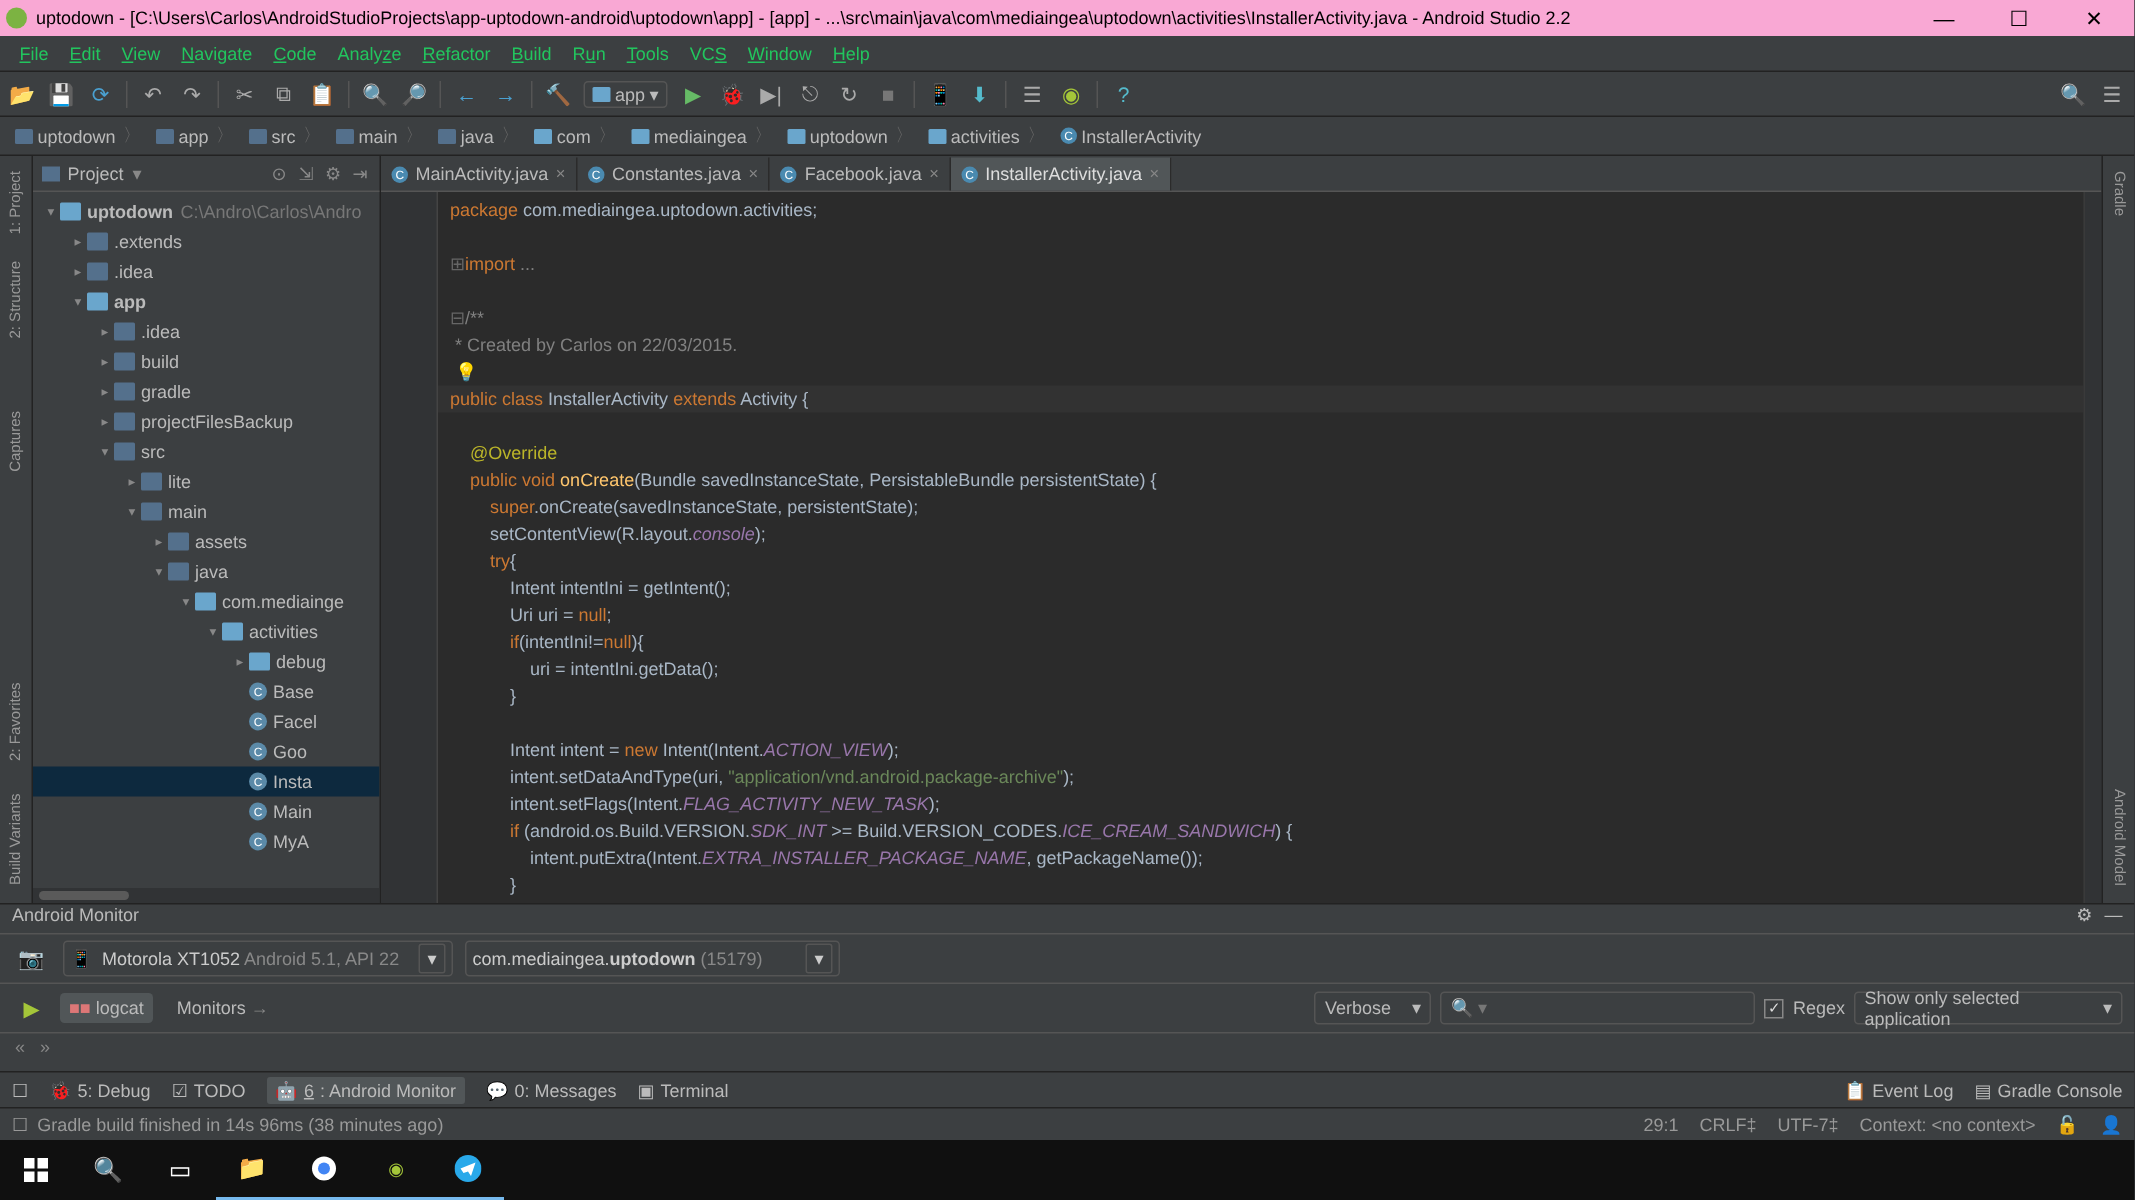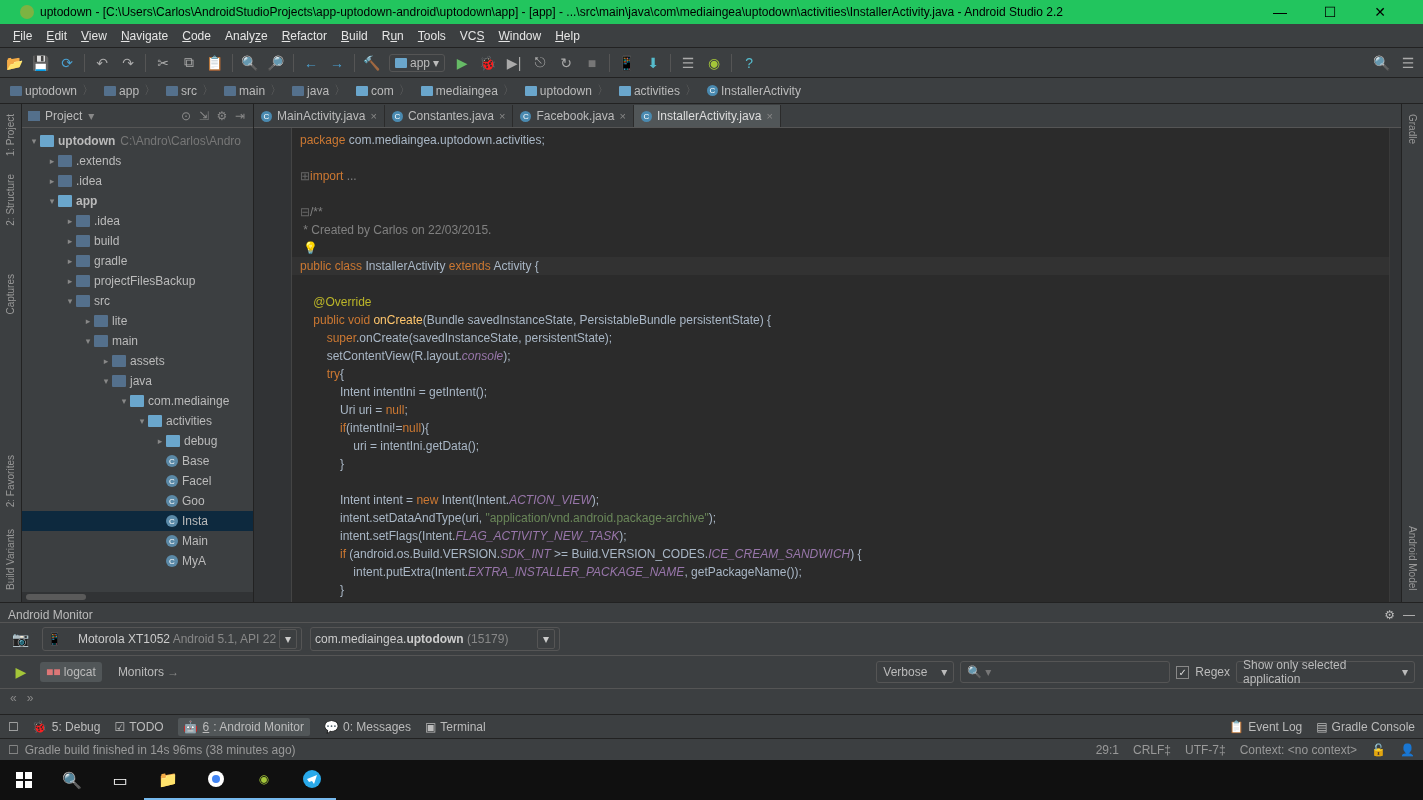--- a/index.html
+++ b/index.html
@@ -1,22 +1,22 @@
 <!DOCTYPE html>
 <html><head>
 <meta charset="utf-8">
 <style>
 *{margin:0;padding:0;box-sizing:border-box;font-family:"Segoe UI",Arial,sans-serif;font-size:12px;user-select:none}
 body{width:1423px;height:800px;background:#313335;color:#bbb;overflow:hidden;display:flex;flex-direction:column}
-.titlebar{height:24px;background:#22c55e;color:#000;display:flex;align-items:center;padding:0 20px;font-size:12px}
+.titlebar{height:24px;background:#f9a8d4;color:#000;display:flex;align-items:center;padding:0 4px;font-size:12px}
 .titlebar .icon{width:14px;height:14px;border-radius:7px;background:#7cb342;margin-right:6px}
 .titlebar .controls{margin-left:auto;display:flex;gap:20px;padding-right:8px}
 .titlebar .controls span{font-size:14px;cursor:pointer;width:30px;text-align:center}
 .menubar{height:24px;background:#3c3f41;display:flex;align-items:center;padding:0 6px;border-bottom:1px solid #222}
-.menubar span{padding:2px 7px;cursor:pointer;color:#e5e5e5}
+.menubar span{padding:2px 7px;cursor:pointer;color:#22c55e}
 .menubar span u{text-decoration:underline}
 .toolbar{height:30px;background:#3c3f41;display:flex;align-items:center;padding:0 6px;gap:8px;border-bottom:1px solid #222}
 .ticon{width:18px;height:18px;display:inline-flex;align-items:center;justify-content:center;color:#aaa;cursor:pointer;font-size:14px}
 .tsep{width:1px;height:18px;background:#555}
 .configbox{display:flex;align-items:center;gap:3px;border:1px solid #555;border-radius:3px;padding:1px 5px;color:#bbb}
 .breadcrumb{height:26px;background:#3c3f41;display:flex;align-items:center;padding:0 6px;gap:2px;border-bottom:1px solid #222}
 .bc{display:flex;align-items:center;gap:3px;padding:2px 4px;cursor:pointer;color:#bbb}
 .bc .fic{width:12px;height:10px;background:#54708c;border-radius:1px}
 .bc .pic{width:12px;height:10px;background:#6aa6cc;border-radius:1px}
 .bc .cic{width:11px;height:11px;background:#4a8ab0;border-radius:6px;font-size:8px;color:#fff;display:flex;align-items:center;justify-content:center}
@@ -54,21 +54,21 @@
 .code{flex:1;padding:3px 0 0 0;white-space:pre;color:#a9b7c6;overflow:hidden}
 .k-keyword{color:#cc7832}
 .k-string{color:#6a8759}
 .k-comment{color:#808080}
 .k-ann{color:#bbb529}
 .k-const{color:#9876aa;font-style:italic}
 .k-method{color:#ffc66d}
 .codeline{padding-left:8px}
 .fold{color:#666;display:inline-block;width:10px}
 .bottompanel{height:112px;background:#3c3f41;border-top:1px solid #222;display:flex;flex-direction:column}
-.bphead{height:20px;display:flex;align-items:flex-end;padding:0 8px;color:#bbb;border-bottom:1px solid #555}
+.bphead{height:20px;display:flex;align-items:flex-start;padding:0 8px;color:#bbb;border-bottom:1px solid #555}
 .bphead .icons{margin-left:auto;display:flex;gap:8px}
 .bprow{height:32px;display:flex;align-items:center;gap:8px;padding:0 8px}
 .devdrop{flex:0 0 260px;height:24px;border:1px solid #555;border-radius:3px;display:flex;align-items:center;padding:0 4px;color:#ccc;background:#3c3f41}
 .devdrop .caret{margin-left:auto;border:1px solid #555;padding:2px 5px;border-radius:2px;cursor:pointer}
 .bpfilter{height:34px;display:flex;align-items:center;gap:6px;padding:0 8px;border-top:1px solid #555;border-bottom:1px solid #555}
 .verthumbs{width:26px;display:flex;flex-direction:column;gap:6px;align-items:center}
 .logtabs{display:flex;gap:10px;align-items:center}
 .logtab{padding:3px 6px;color:#bbb;cursor:pointer}
 .logtab.active{background:#515658;border-radius:3px}
 .ddrop{height:22px;border:1px solid #555;border-radius:3px;display:flex;align-items:center;padding:0 6px;color:#bbb}
@@ -381,21 +381,21 @@
       <span>⚙</span>
       <span>—</span>
     </div>
   </div>
   <div class="bprow">
     <div class="verthumbs">
       <span class="ticon">📷</span>
     </div>
     <div class="devdrop">
       <span>📱</span>
-      <span style="margin-left:16px"><span>Motorola XT1052 </span><span style="color:#888">Android 5.1, API 22</span></span>
+      <span style="margin-left:6px"><span>Motorola XT1052 </span><span style="color:#888">Android 5.1, API 22</span></span>
       <span class="caret">▾</span>
     </div>
     <div class="devdrop" style="flex:0 0 250px">
       <span><span>com.mediaingea.</span><b>uptodown</b><span style="color:#888"> (15179)</span></span>
       <span class="caret">▾</span>
     </div>
   </div>
   <div class="bpfilter">
     <div class="verthumbs">
       <span class="ticon" style="color:#a4c639">▶</span>

